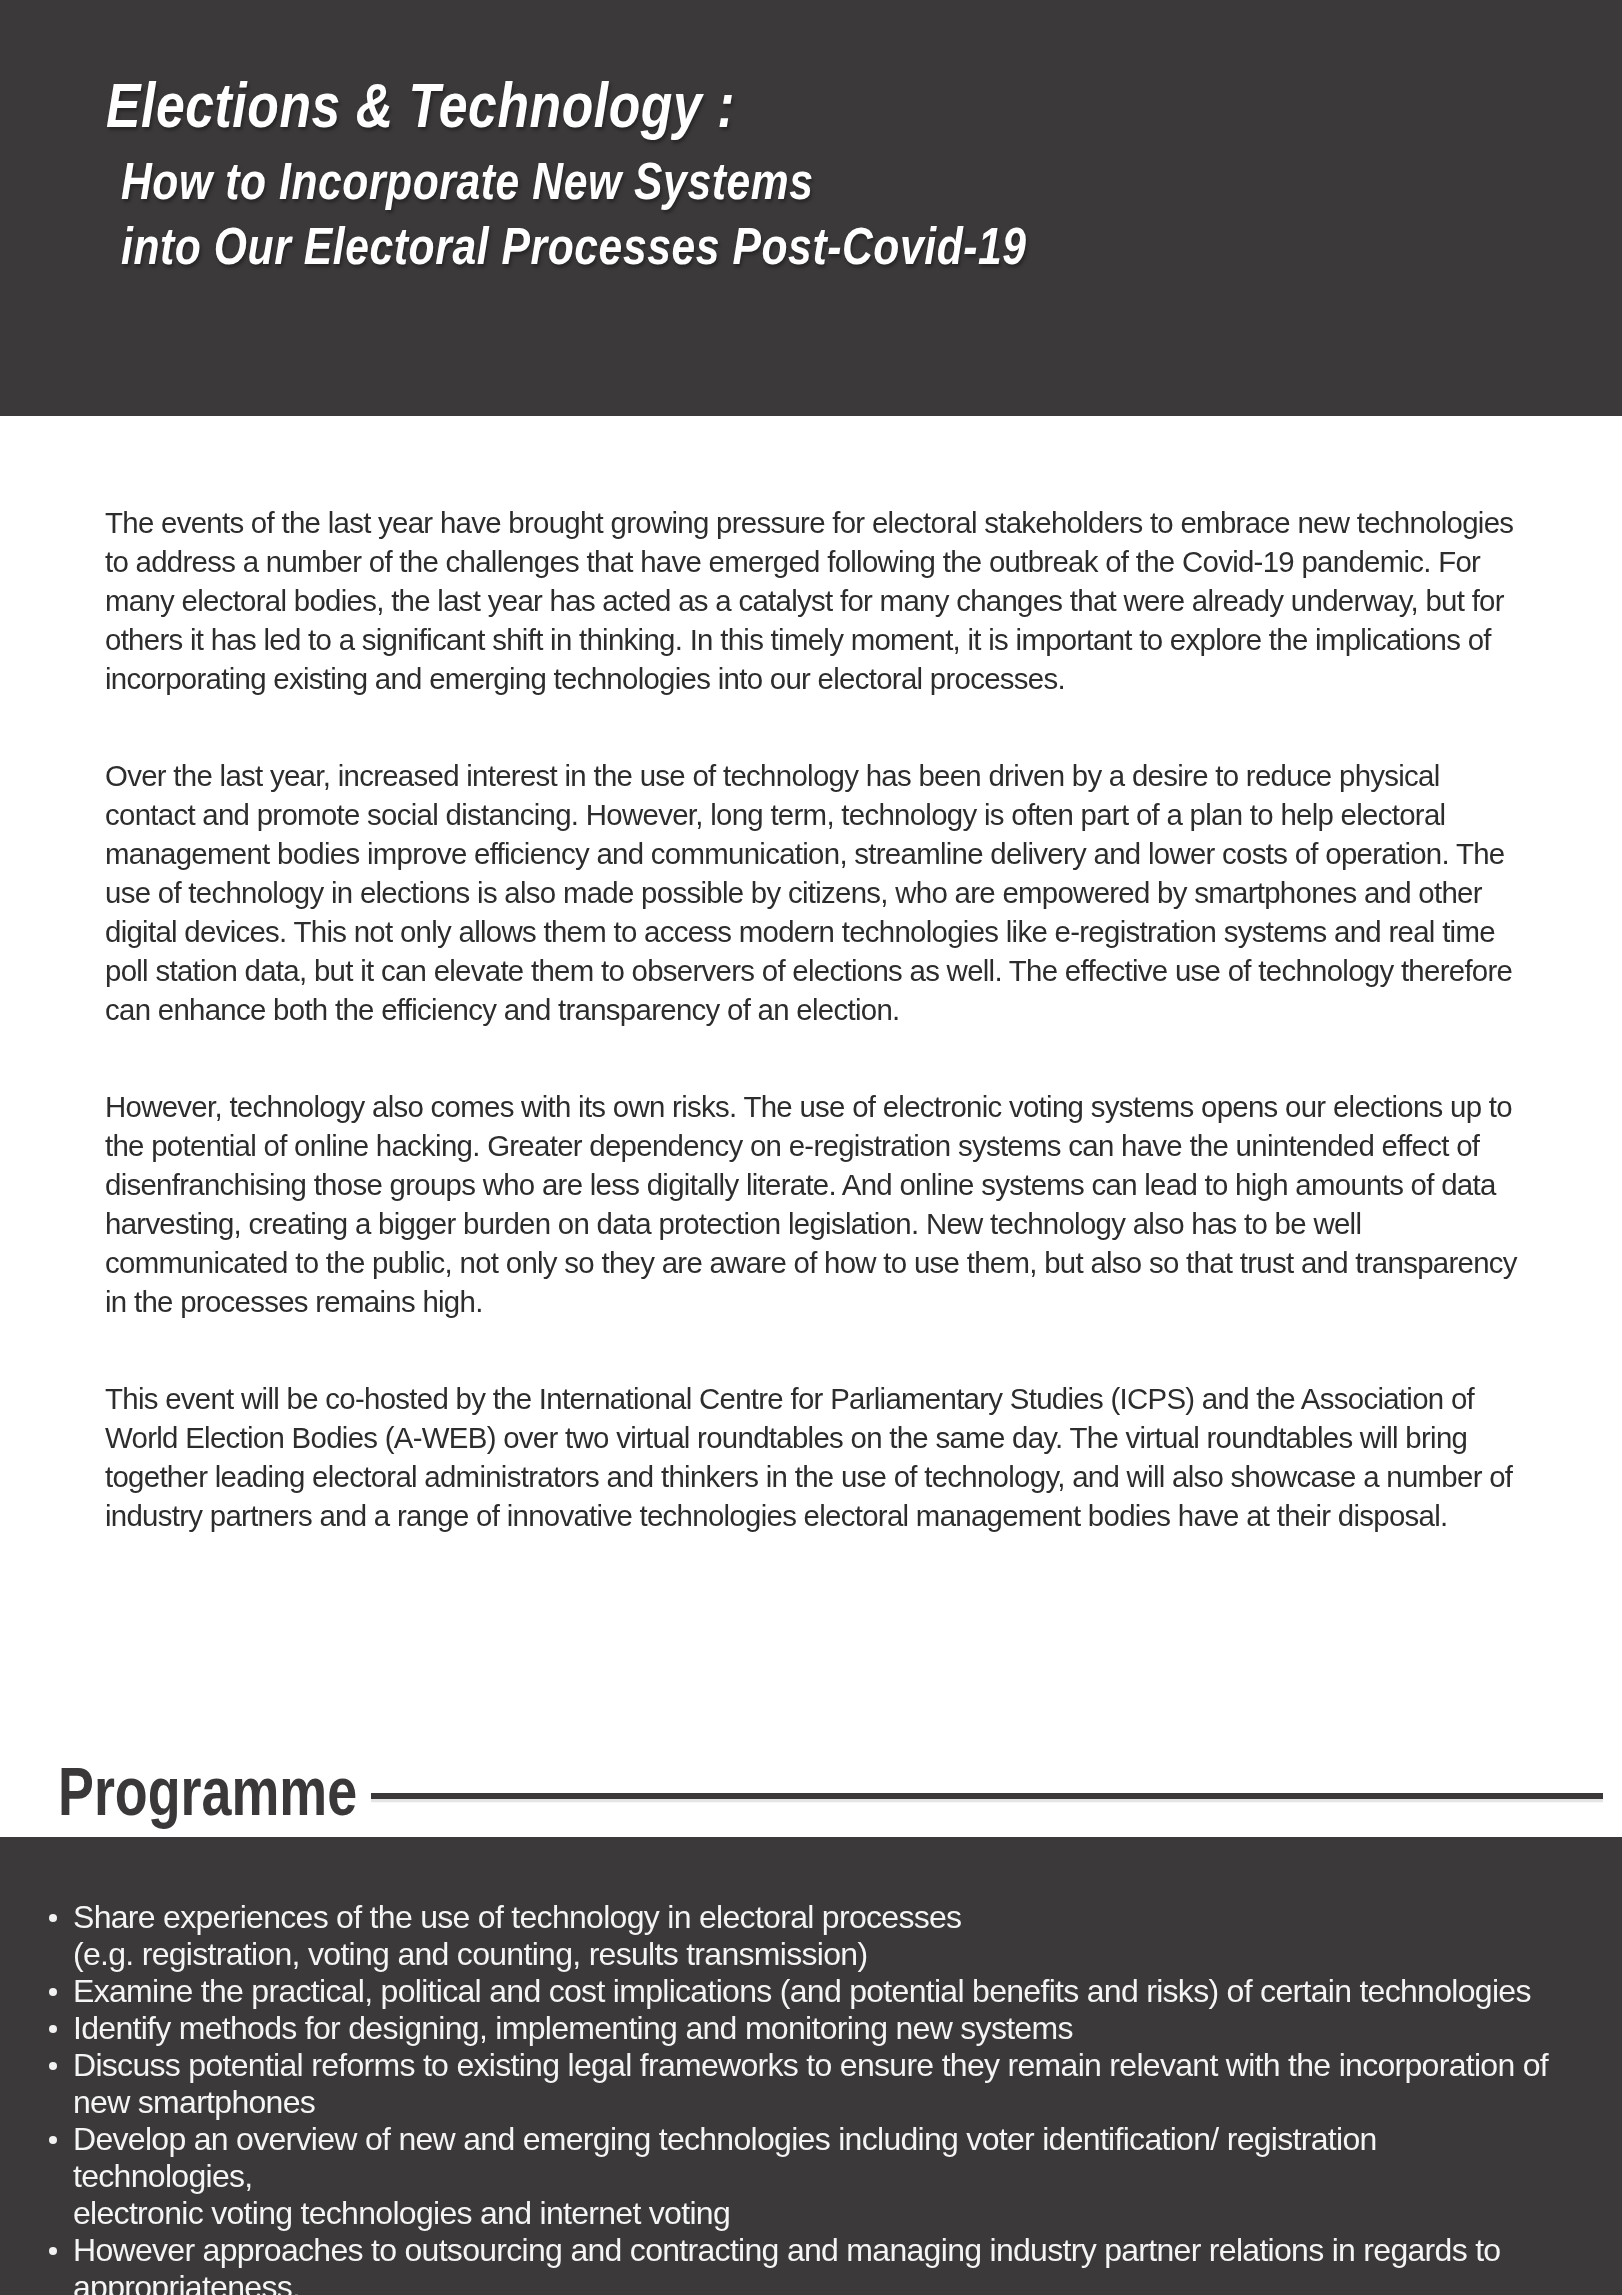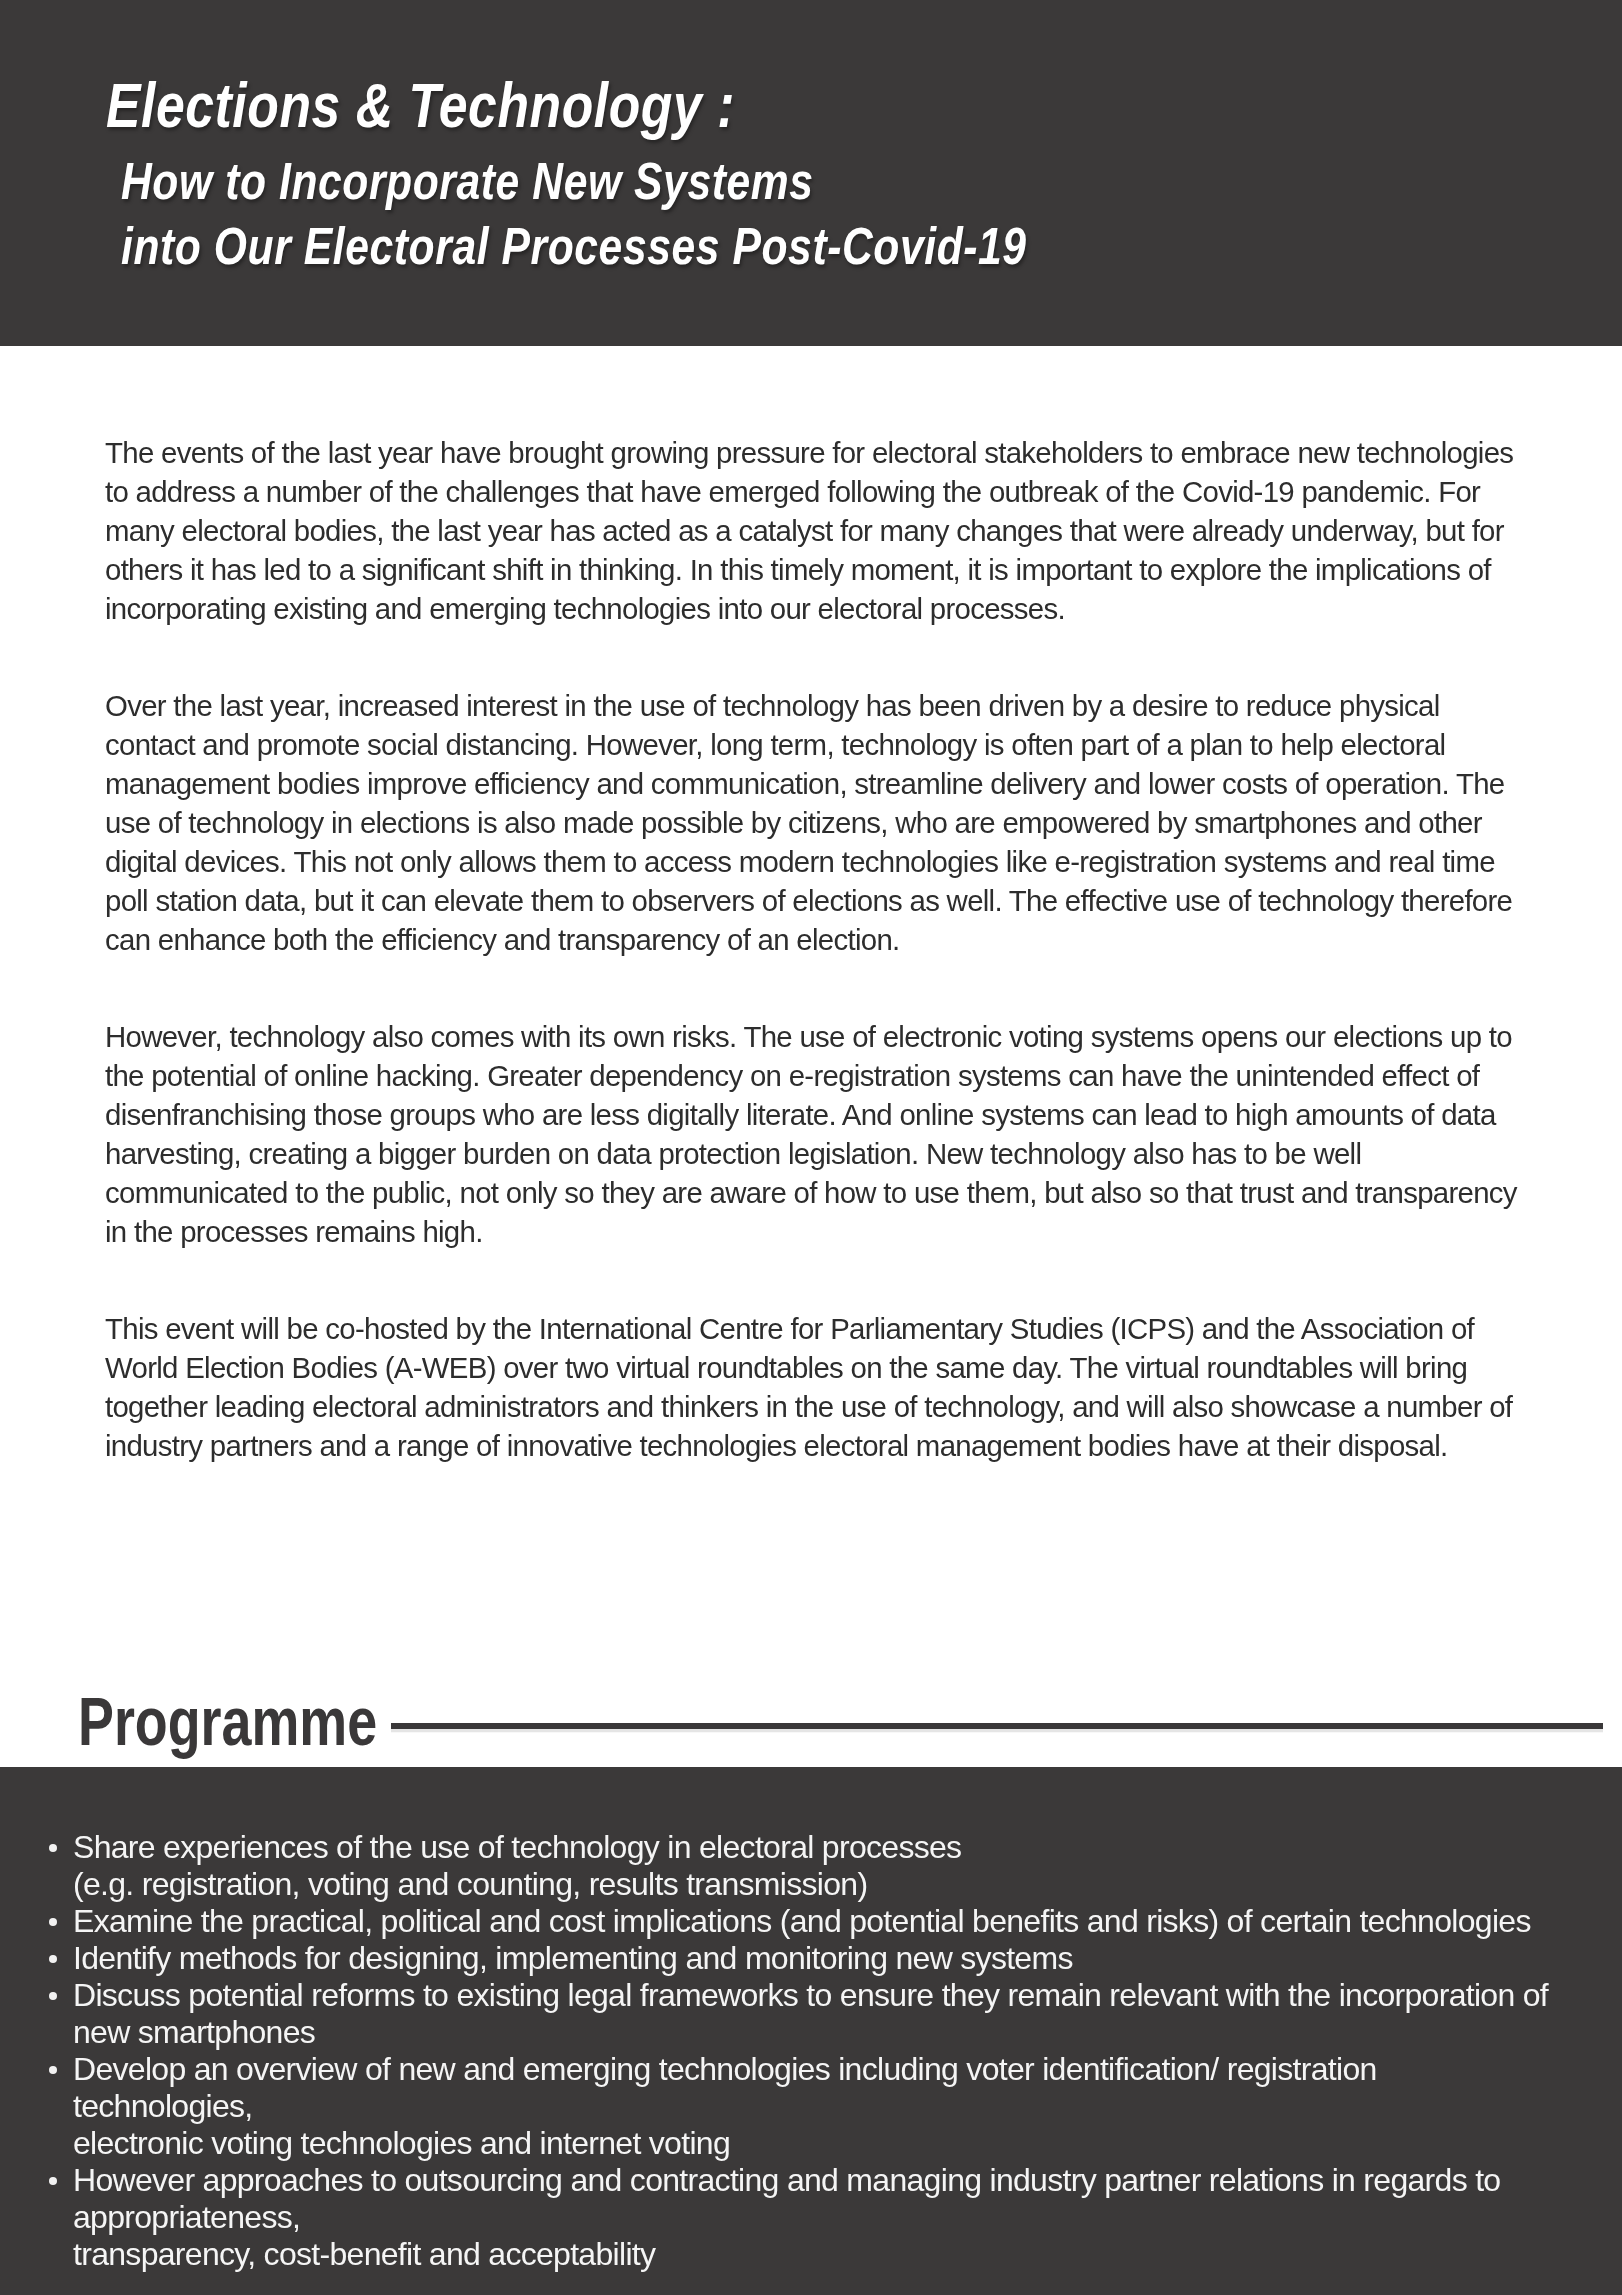--- a/index.html
+++ b/index.html
@@ -12,21 +12,21 @@
   *{margin:0;padding:0;box-sizing:border-box;}
   html,body{background:#888;}
   .page{
     width:1623px;height:2295px;
     background:var(--page-bg,#fff);
     position:relative;overflow:hidden;
     font-family:"Liberation Sans","DejaVu Sans",sans-serif;
   }
   
   .header{
-    height:346px;background:var(--dark,#3b3939);
+    height:416px;background:var(--dark,#3b3939);
     padding:73px 12px 0 106px;overflow:hidden;
   }
   .title-line{color:#ffffff;font-weight:bold;font-style:italic;white-space:nowrap;}
   .title-line .tx{
     display:inline-block;transform:scaleX(0.82);transform-origin:left center;
     text-shadow:2px 3.3px 3.9px rgba(0,0,0,0.35);
     letter-spacing:0.7px;
   }
   .t1{font-size:63px;line-height:65px;}
   .t2,.t3{font-size:52px;line-height:65px;margin-left:15px;}
@@ -39,21 +39,21 @@
   .intro p{
     width:1430px;
     font-size:29.4px;line-height:39px;letter-spacing:-0.7px;
     color:var(--body-text,#2d2d2d);
     margin:12px 0 58px 0;
     text-align:left;
   }
   .programme-row{
     position:absolute;left:0;right:0;top:1340px;
     display:flex;align-items:center;
-    padding-left:58px;padding-right:19.6px;margin-left:20px;
+    padding-left:58px;padding-right:19.6px;
   }
   .programme-title{
     width:313px;flex:0 0 313px;
     font-size:69px;line-height:72px;
     color:var(--heading,#3a3839);
     font-weight:bold;white-space:nowrap;
   }
   .programme-title .tx{
     display:inline-block;transform:scaleX(0.78);transform-origin:left center;
     letter-spacing:0px;

